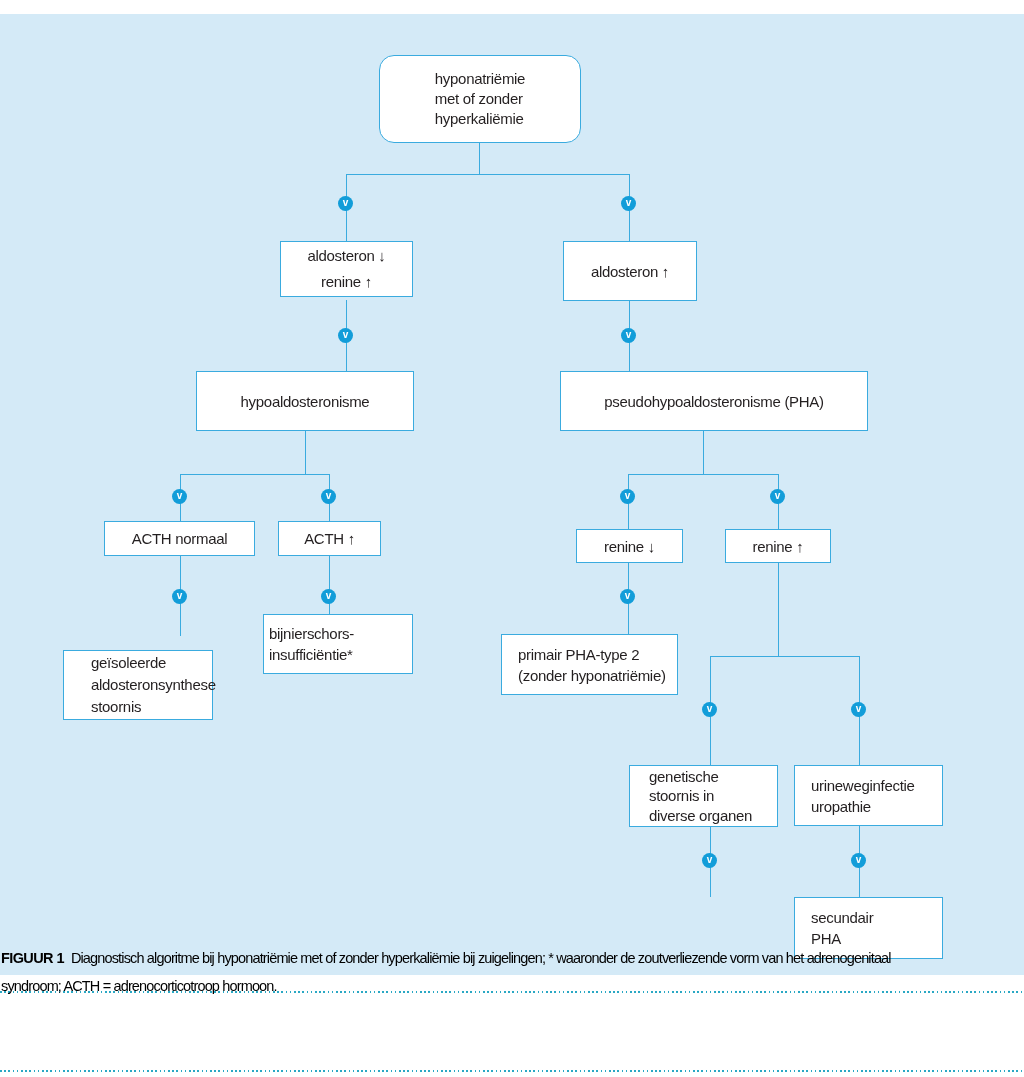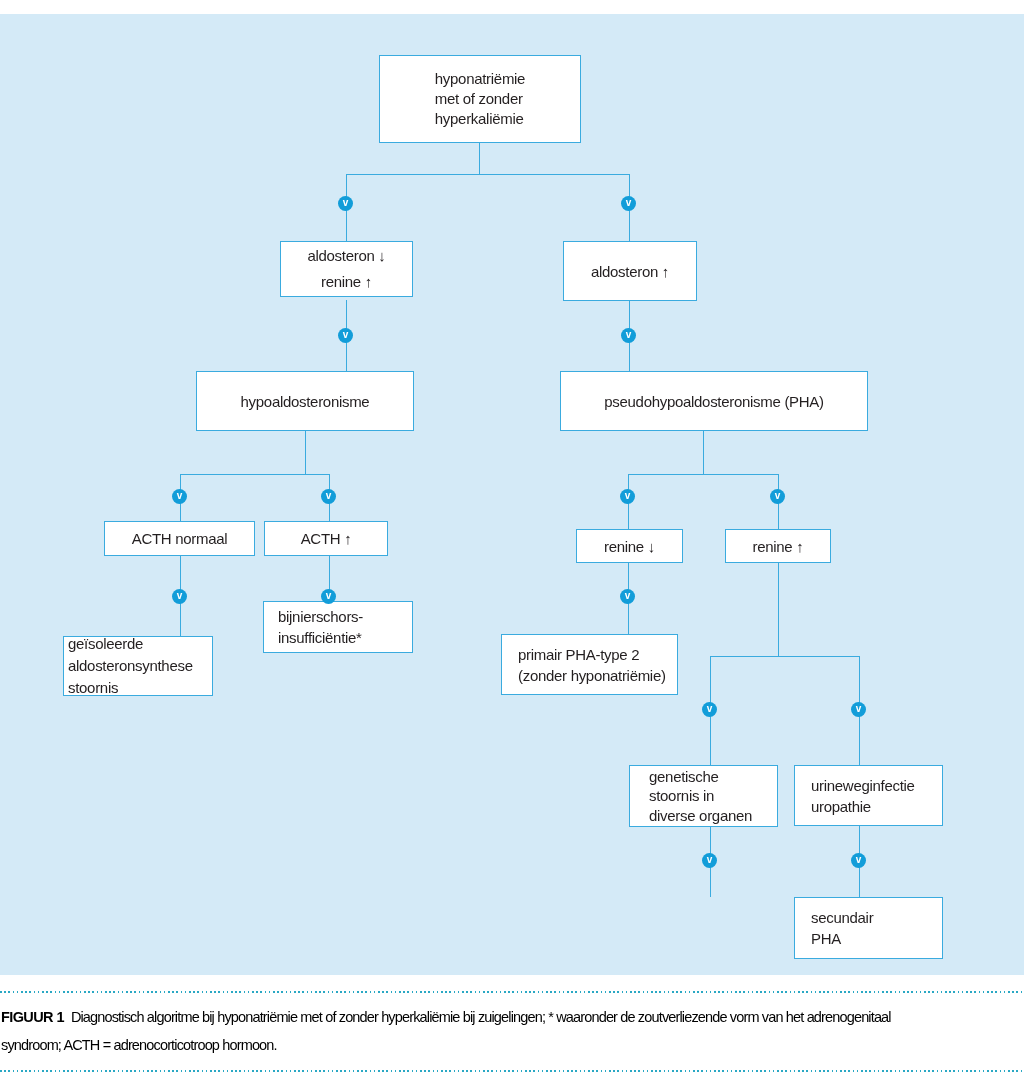--- a/index.html
+++ b/index.html
@@ -28,21 +28,21 @@
     border: 1px solid var(--box-border, #3aabdf);
     box-sizing: border-box;
     display: flex;
     align-items: center;
     color: var(--text, #231f20);
     font-size: 15px;
     letter-spacing: -0.3px;
     line-height: 21px;
   }
   .node.center { justify-content: center; text-align: center; }
-  .node.block-center { justify-content: center; }
+  .node.block-center { justify-content: center; border-radius: 15px; }
   .node.block-center .node-text { text-align: left; }
   .node.left { justify-content: flex-start; text-align: left; }
   .circ {
     position: absolute;
     width: 15px; height: 15px;
     border-radius: 50%;
     background: var(--circle, #129dd9);
     color: #ffffff;
     font-size: 10px;
     font-weight: bold;
@@ -52,21 +52,21 @@
   }
   .rule {
     position: absolute;
     left: 0; width: 1024px; height: 2px;
     background: repeating-linear-gradient(90deg,
       var(--rule, #2aa8c4) 0, var(--rule, #2aa8c4) 1.6px,
       transparent 1.6px, transparent 4.2px);
   }
   .caption {
     position: absolute;
-    left: 1px; top: 1003px;
+    left: 1px; top: 944px;
     width: 1022px;
     margin: 0;
     font-size: 14.5px;
     letter-spacing: -0.85px;
     line-height: 28px;
     color: #000000;
   }
   .caption .fig-label { font-weight: bold; margin-right: 7px; letter-spacing: -0.6px; }
   .caption .cap-line { white-space: nowrap; }
 </style>
@@ -125,41 +125,41 @@
   </div>
 
   <div class="node center" style="left:104px;top:507px;width:151px;height:35px">
     <span>ACTH normaal</span>
   </div>
 
   <div class="node center" style="left:560px;top:357px;width:308px;height:60px">
     <span>pseudohypoaldosteronisme (PHA)</span>
   </div>
 
-  <div class="node center" style="left:264px;top:507px;width:124px;height:35px">
+  <div class="node center" style="left:278px;top:507px;width:103px;height:35px">
     <span>ACTH ↑</span>
   </div>
 
   <div class="node center" style="left:576px;top:515px;width:107px;height:34px">
     <span>renine ↓</span>
   </div>
 
   <div class="node center" style="left:725px;top:515px;width:106px;height:34px">
     <span>renine ↑</span>
   </div>
 
-  <div class="node left" style="left:63px;top:622px;width:150px;height:60px;padding-left:4px;line-height:22px">
+  <div class="node left" style="left:63px;top:636px;width:150px;height:70px;padding-left:27px;line-height:22px">
     <div class="node-text">
       <div>geïsoleerde</div>
       <div>aldosteronsynthese</div>
       <div>stoornis</div>
     </div>
   </div>
 
-  <div class="node left" style="left:263px;top:587px;width:150px;height:52px;padding-left:14px">
+  <div class="node left" style="left:263px;top:600px;width:150px;height:60px;padding-left:5px">
     <div class="node-text">
       <div>bijnierschors-</div>
       <div>insufficiëntie*</div>
     </div>
   </div>
 
   <div class="node left" style="left:501px;top:620px;width:177px;height:61px;padding-left:16px">
     <div class="node-text">
       <div>primair PHA-type 2</div>
       <div>(zonder hyponatriëmie)</div>

